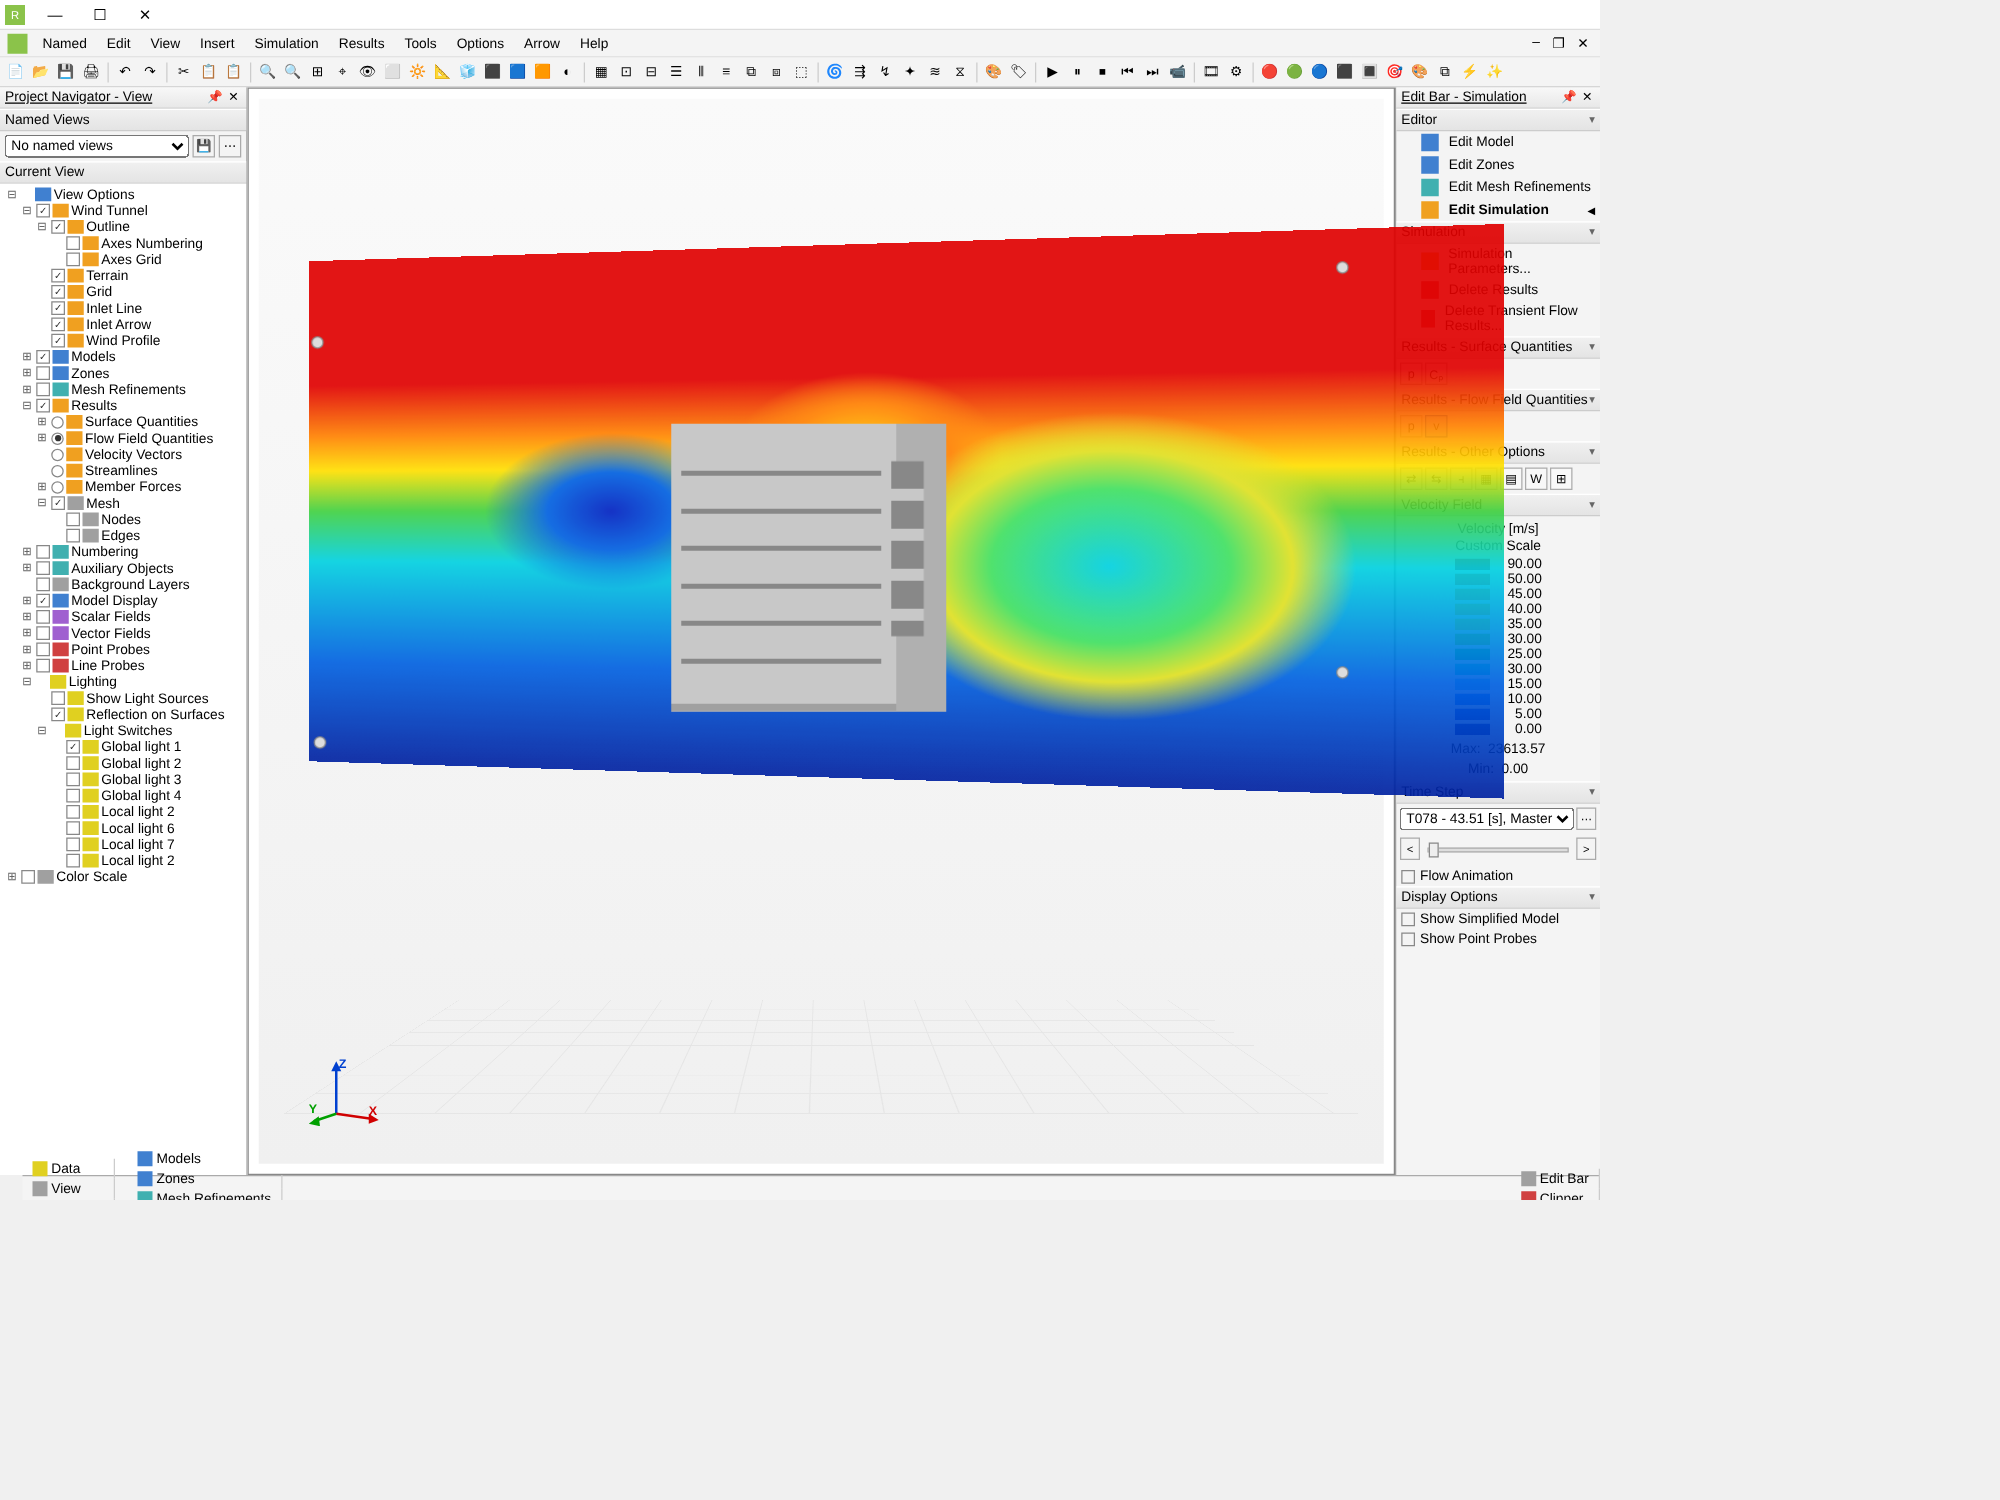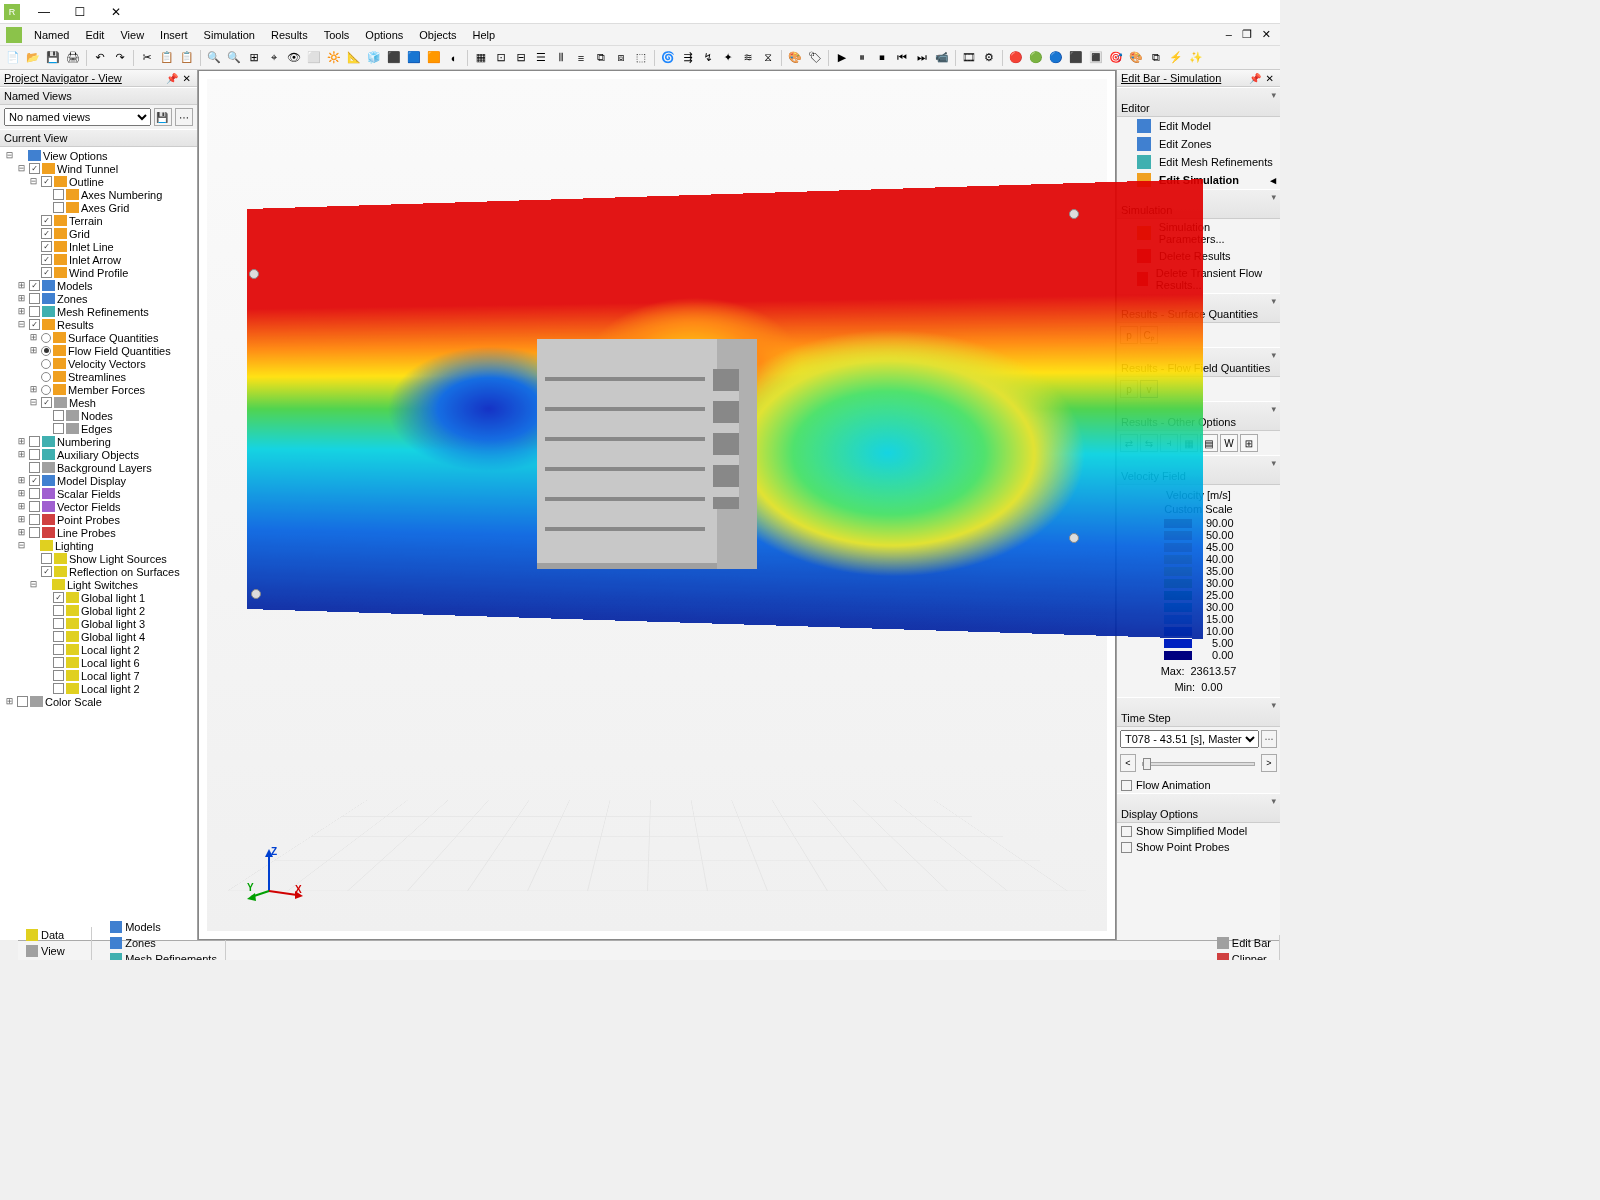--- a/index.html
+++ b/index.html
@@ -71,21 +71,21 @@
 .axis-gizmo{position:absolute;bottom:30px;left:40px;width:60px;height:60px;}
 .axis-gizmo .ax{position:absolute;left:20px;bottom:10px;font-weight:bold;font-size:10px;}
 .axis-gizmo .az{color:#0040d0;bottom:44px;left:24px;}
 .axis-gizmo .ax-x{color:#d00000;left:48px;bottom:6px;}
 .axis-gizmo .ay{color:#00a000;left:0px;bottom:8px;}
 .axis-gizmo svg{position:absolute;inset:0;}
 
 
 .right { width: 164px; background: #f4f4f4; border-left: 1px solid #a0a0a0; display: flex; flex-direction: column; overflow-y:auto;}
 .rsection { background: linear-gradient(#f0f0f0,#e4e4e4); border-top:1px solid #fff; border-bottom: 1px solid #ccc; padding: 2px 4px; display:flex;}
-.rsection .txt{flex:1;margin-top:12px;}
+.rsection .txt{flex:1;}
 .rsection .car{color:#666;font-size:9px;}
 .rlink { padding: 2px 4px 2px 20px; display: flex; align-items: center; gap: 8px; cursor:default;}
 .rlink .ric{width:14px;height:14px;display:inline-block;}
 .rlink.bold{font-weight:bold;}
 .rbtns{display:flex;gap:2px;padding:3px;}
 .rbtn{width:18px;height:18px;border:1px solid #aaa;background:#f8f8f8;display:flex;align-items:center;justify-content:center;font-size:10px;}
 .rbtn.active{border-color:#2060c0;background:#d0e4ff;}
 
 .legend{padding:4px 6px;font-size:10px;}
 .legend .lt{text-align:center;margin-bottom:2px;}
@@ -119,21 +119,21 @@
 
 <div class="titlebar">
   <div class="app-icon">R</div>
   <div class="wbtn">—</div>
   <div class="wbtn">☐</div>
   <div class="wbtn">✕</div>
 </div>
 
 <div class="menubar">
   <div class="ficon"></div>
-  <div id="menus"><span class="mitem">Named</span><span class="mitem">Edit</span><span class="mitem">View</span><span class="mitem">Insert</span><span class="mitem">Simulation</span><span class="mitem">Results</span><span class="mitem">Tools</span><span class="mitem">Options</span><span class="mitem">Objects</span><span class="mitem">Help</span></div>
+  <div id="menus"><span class="mitem">Named</span><span class="mitem">Edit</span><span class="mitem">View</span><span class="mitem">Insert</span><span class="mitem">Simulation</span><span class="mitem">Results</span><span class="mitem">Tools</span><span class="mitem">Options</span><span class="mitem">Arrow</span><span class="mitem">Help</span></div>
   <div class="mdibtns">
     <span>–</span>
     <span>❐</span>
     <span>✕</span>
   </div>
 </div>
 
 <div class="toolbar" id="toolbar">
     <div class="tb">📄</div>
     <div class="tb">📂</div>

